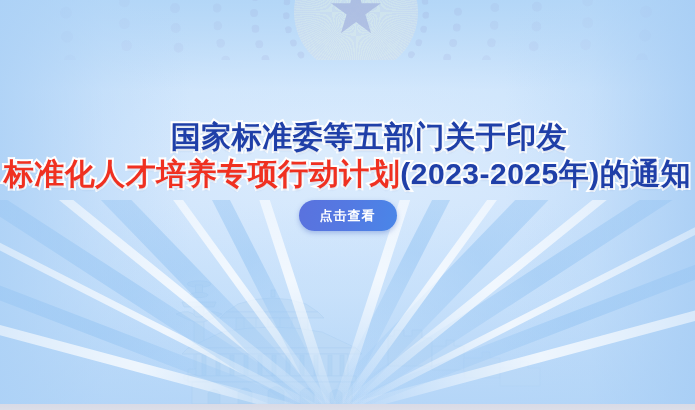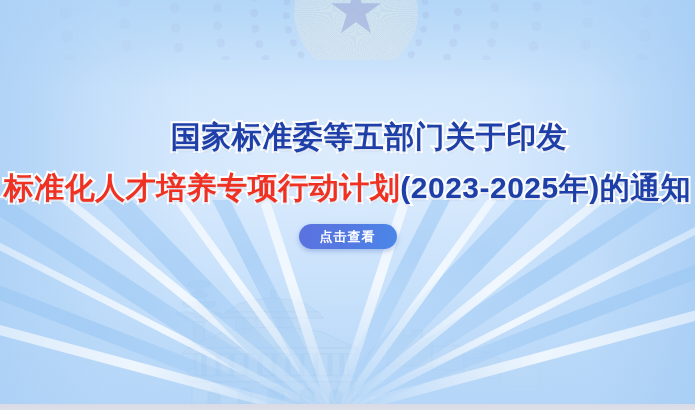--- a/index.html
+++ b/index.html
@@ -151,33 +151,33 @@
   .title-line-1 {
     margin-top: 122px;
     font-size: 30px;
     color: #1f3fa8;
     -webkit-text-stroke: 4px #ffffff;
     paint-order: stroke fill;
     text-shadow: 0 2px 2px rgba(120,150,200,0.30);
     padding-left: 43px;
   }
   .title-line-2 {
-    margin-top: 21px;
+    margin-top: 7px;
     font-size: 30px;
     -webkit-text-stroke: 4px #ffffff;
     paint-order: stroke fill;
     text-shadow: 0 2px 2px rgba(120,150,200,0.30);
   }
   .title-red  { color: #f03020; }
   .title-blue { color: #1f3fa8; }
 
   .cta {
-    margin-top: 21px;
+    margin-top: 11px;
     width: 98px;
-    height: 25px;
+    height: 31px;
     border-radius: 16px;
     border: none;
     cursor: pointer;
     color: #ffffff;
     font-size: 13px;
     font-weight: bold;
     letter-spacing: 1px;
     font-family: "Liberation Sans", sans-serif;
     background: linear-gradient(100deg, #5a72de 0%, #5479e2 48%, #4a86e8 100%);
     box-shadow: 0 2px 5px rgba(60,95,190,0.35);

